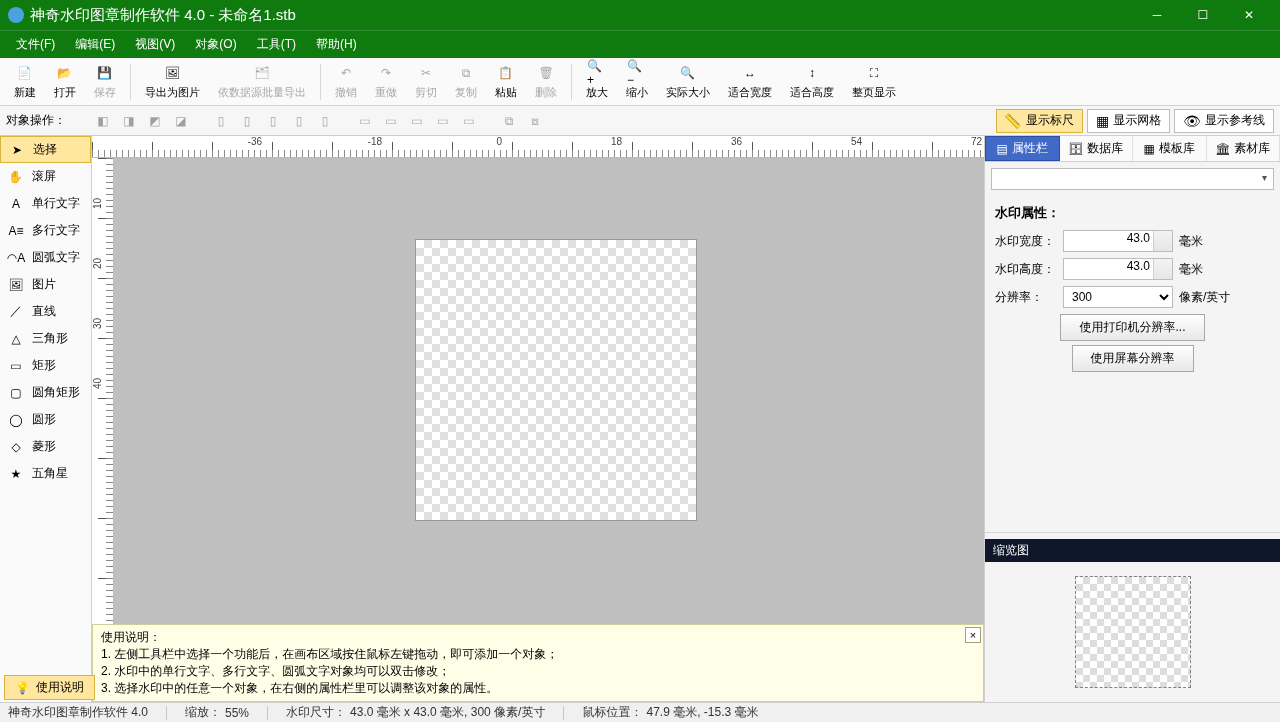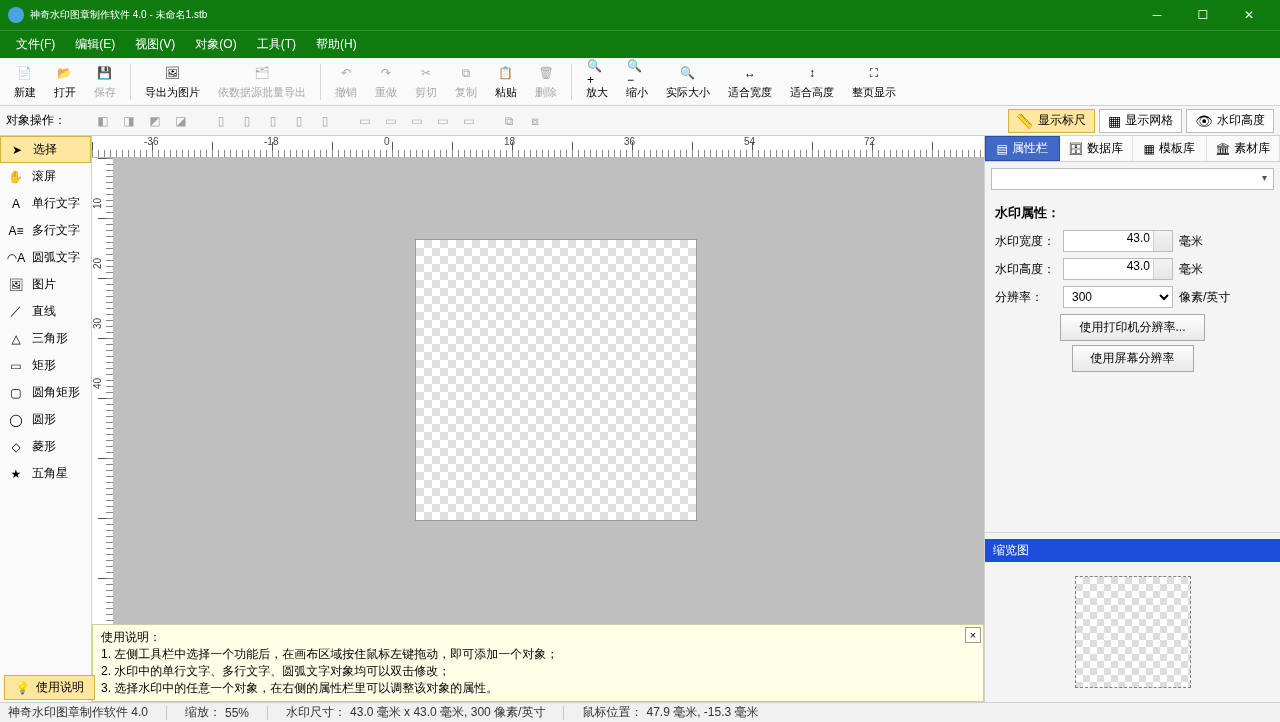--- a/index.html
+++ b/index.html
@@ -1,21 +1,21 @@
 <!DOCTYPE html>
 <html><head>
 <meta charset="utf-8">
 <style>
 * { margin: 0; padding: 0; box-sizing: border-box; font-family: "Microsoft YaHei", sans-serif; font-size: 12px; }
 body { width: 1280px; height: 722px; background: #f0f0f0; overflow: hidden; display: flex; flex-direction: column; }
 
 
 .titlebar { height: 30px; background: #0f7b0f; color: #fff; display: flex; align-items: center; padding: 0 8px; }
 .titlebar .app-icon { width: 16px; height: 16px; background: #4aa3df; border-radius: 50%; margin-right: 6px; }
-.titlebar .title { flex: 1; font-size: 10px; }
+.titlebar .title { flex: 1; font-size: 15px; }
 .titlebar .winbtn { width: 46px; height: 30px; display: flex; align-items: center; justify-content: center; color: #fff; }
 
 
 .menubar { height: 28px; background: #0f7b0f; color: #fff; display: flex; align-items: center; padding: 0 6px; border-top: 1px solid rgba(255,255,255,.15); }
 .menubar .menu-item { padding: 4px 10px; text-align: center; }
 
 
 .toolbar { height: 48px; background: #fafafa; border-bottom: 1px solid #d0d0d0; display: flex; align-items: center; padding: 2px 6px; gap: 2px; }
 .toolbar .tbtn { display: flex; flex-direction: column; align-items: center; justify-content: center; padding: 2px 8px; min-width: 38px; height: 44px; border-radius: 2px; }
 .toolbar .tbtn .ic { width: 20px; height: 20px; display: flex; align-items: center; justify-content: center; }
@@ -41,21 +41,21 @@
 .palette .pbtn.active { background: #ffe7a0; border: 1px solid #d9b33a; }
 .palette .pbtn .pi { width: 16px; height: 16px; display: flex; align-items: center; justify-content: center; }
 
 
 .canvascol { flex: 1; display: flex; flex-direction: column; min-width: 0; background: #bfbfbf; }
 .ruler-h { height: 22px; background: #fff; border-bottom: 1px solid #bcbcbc; position: relative; overflow: hidden; }
 .ruler-h .ticks { position:absolute; left:0; right:0; top:0; bottom:0;
   background-image: repeating-linear-gradient(to right, #888 0 1px, transparent 1px 6px),
                     repeating-linear-gradient(to right, #555 0 1px, transparent 1px 60px);
   background-position: 0 14px, 0 6px; background-size: 6px 8px, 60px 16px; background-repeat: repeat-x; }
-.ruler-h .nums { position:absolute; left:0; top:0; display:flex; }
+.ruler-h .nums { position:absolute; left:0; top:0; display:flex;text-align:right; }
 .ruler-h .nums span { width:120px; font-size:10px; color:#444; padding-left:2px; }
 .canvasrow { flex:1; display:flex; min-height:0; }
 .ruler-v { width: 22px; background:#fff; border-right:1px solid #bcbcbc;
   background-image: repeating-linear-gradient(to bottom,#888 0 1px,transparent 1px 6px),
                     repeating-linear-gradient(to bottom,#555 0 1px,transparent 1px 60px);
   background-position: 14px 0, 6px 0; background-size: 8px 6px, 16px 60px; background-repeat: repeat-y; }
 .ruler-v .vnums { display:flex; flex-direction:column; }
 .ruler-v .vnums span { height:60px; font-size:10px; color:#444; writing-mode: vertical-rl; transform: rotate(180deg); text-align:right; padding-top:2px;}
 .canvas-area { flex:1; position:relative; overflow:hidden; }
 .artboard { position:absolute; left:302px; top:82px; width:280px; height:280px; background:#fff;
@@ -81,21 +81,21 @@
 .prow { display:flex; align-items:center; margin-bottom:6px; gap:6px; }
 .prow label { width:62px; }
 .prow input[type="text"], .prow select { flex:1; height:22px; border:1px solid #bcbcbc; background:#fff; padding:0 4px; }
 .prow .numbox { width:110px; height:22px; border:1px solid #bcbcbc; background:#fff; text-align:right; padding:0 22px 0 4px; position:relative;}
 .prow .numbox::after{content:"";position:absolute;right:0;top:0;width:18px;height:100%;border-left:1px solid #cfcfcf;
   background:linear-gradient(#f3f3f3,#e6e6e6);}
 .prow .numbox .sp{position:absolute;right:4px;font-size:8px;color:#555}
 .prow .numbox .up{top:1px}.prow .numbox .dn{bottom:1px}
 .pbtn-full { display:block; margin:4px auto; padding:4px 18px; border:1px solid #a8a8a8; background:linear-gradient(#fefefe,#e8e8e8); }
 .rsep { height:1px; background:#d6d6d6; margin:6px 0; }
-.thumb-title { background:#1d4ed8; color:#fff; padding:3px 8px; font-size:12px;}
+.thumb-title { background:#0f172a; color:#fff; padding:3px 8px; font-size:12px;}
 .thumb-area { flex:0 0 140px; background:#f4f4f4; display:flex; align-items:center; justify-content:center;}
 .thumb-img { width:116px; height:112px; background:#fff; border:1px dashed #808080;
   background-image:
     linear-gradient(45deg,#ddd 25%,transparent 25%,transparent 75%,#ddd 75%),
     linear-gradient(45deg,#ddd 25%,transparent 25%,transparent 75%,#ddd 75%);
   background-size: 14px 14px; background-position:0 0,7px 7px;}
 
 
 .statusbar { height:20px; background:#f0f0f0; border-top:1px solid #cfcfcf; display:flex; align-items:center; padding:0 8px; gap:18px; font-size:11px; color:#333;}
 .statusbar .sseg { display:flex; align-items:center; gap:4px;}
@@ -221,21 +221,21 @@
       <div class="togglebtn active">
         <span class="ic">📏</span>
         <span>显示标尺</span>
       </div>
       <div class="togglebtn">
         <span class="ic">▦</span>
         <span>显示网格</span>
       </div>
       <div class="togglebtn">
         <span class="ic">👁</span>
-        <span>水印高度</span>
+        <span>显示参考线</span>
       </div>
     </div>
 </div>
 
 <div class="middle">
 
   <div class="palette" id="palette">
       <div class="pbtn active">
         <span class="pi">➤</span>
         <span>选择</span>

